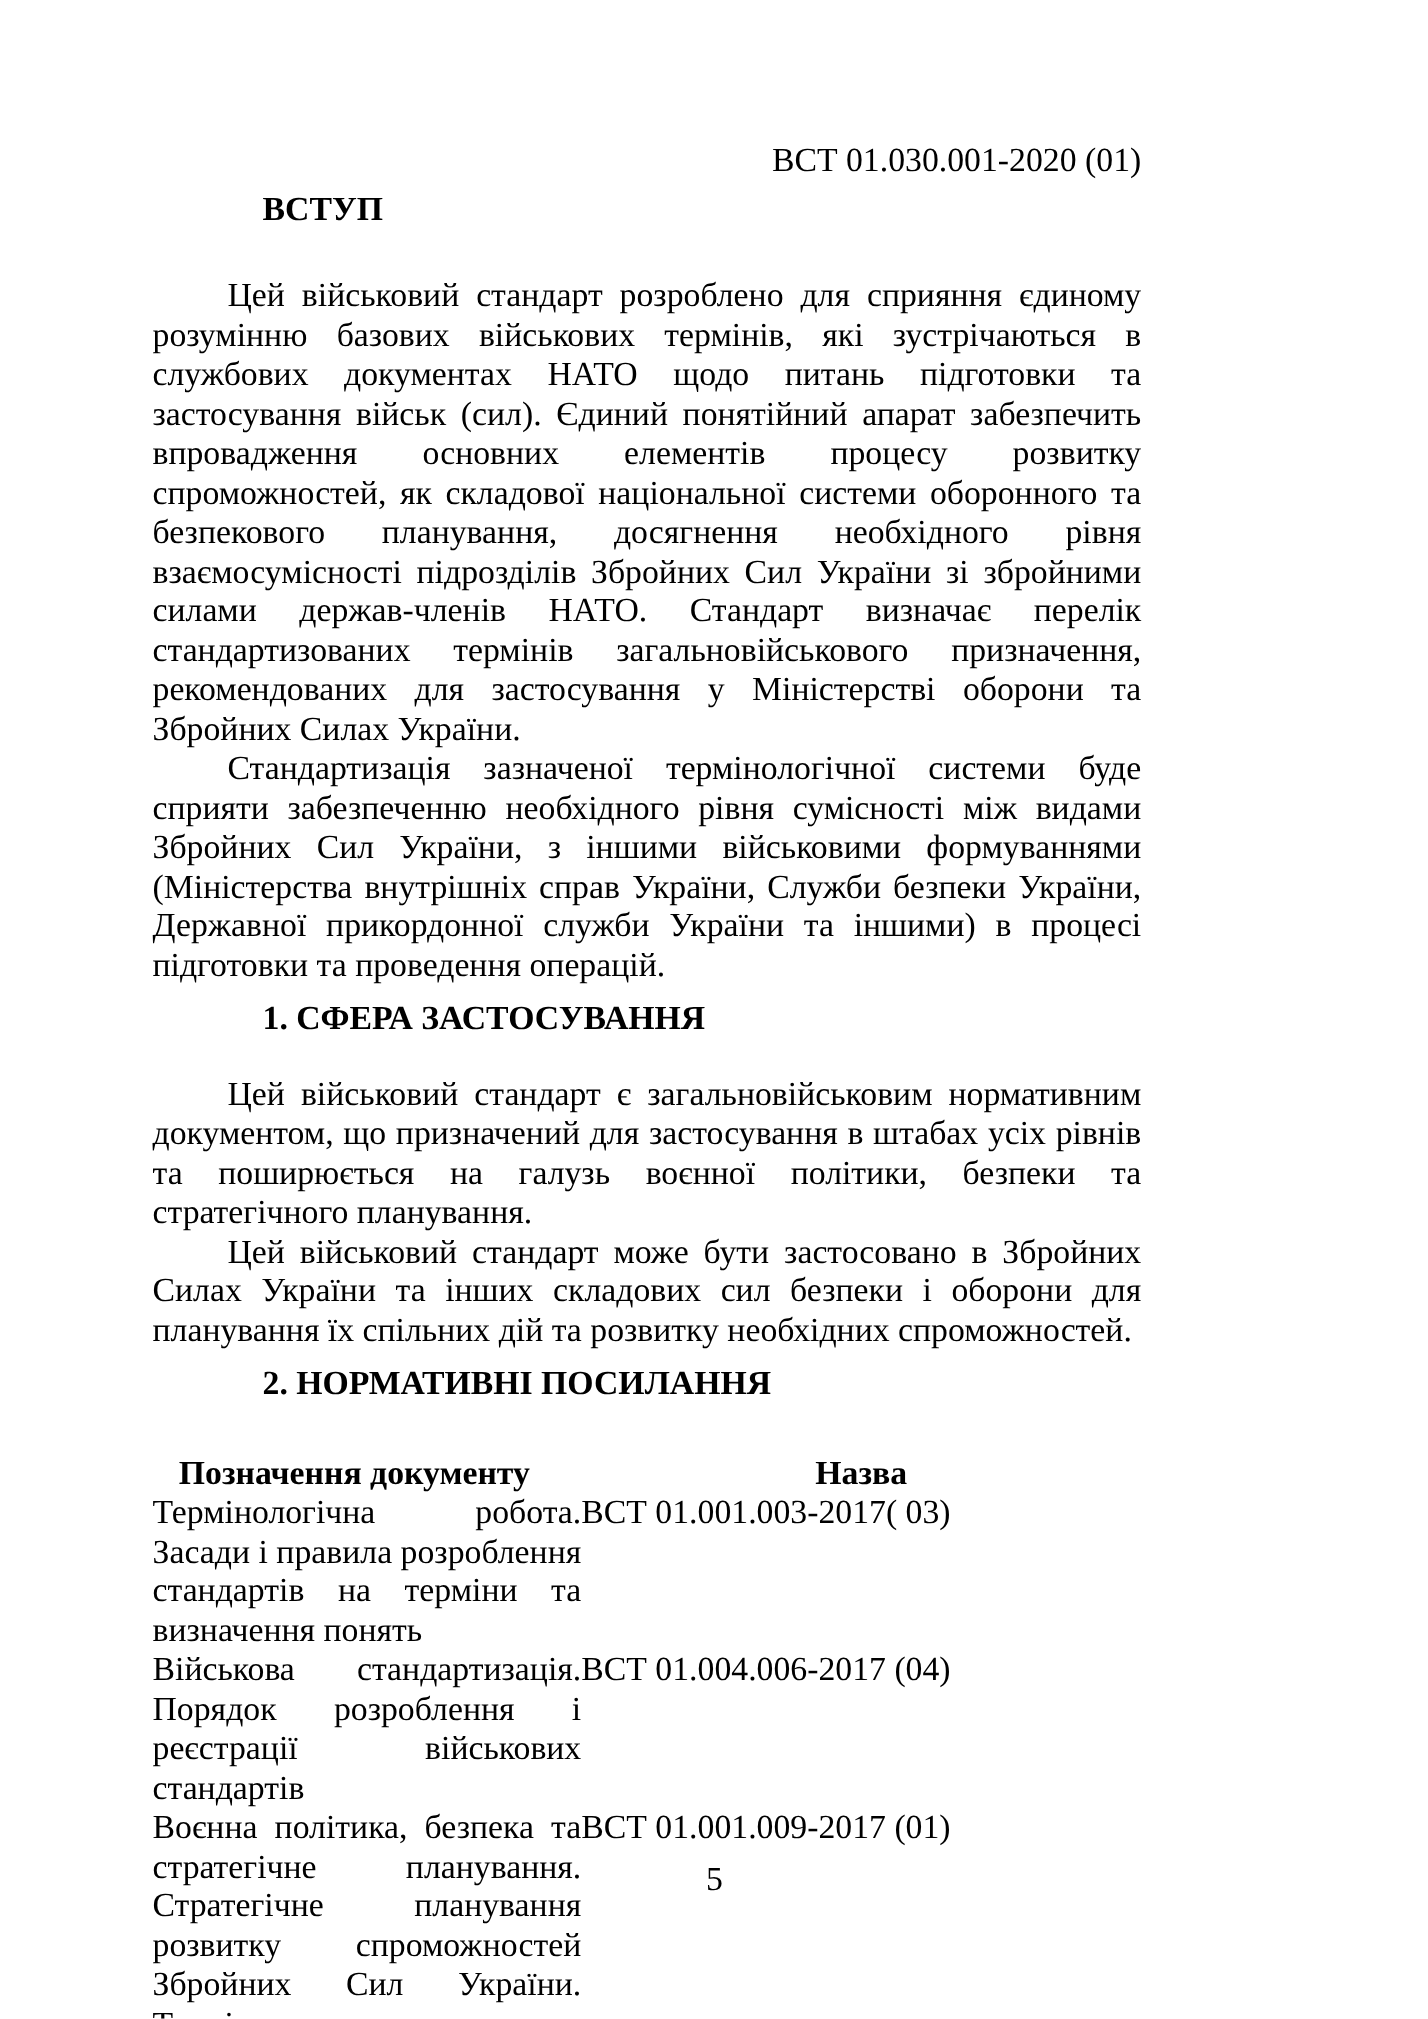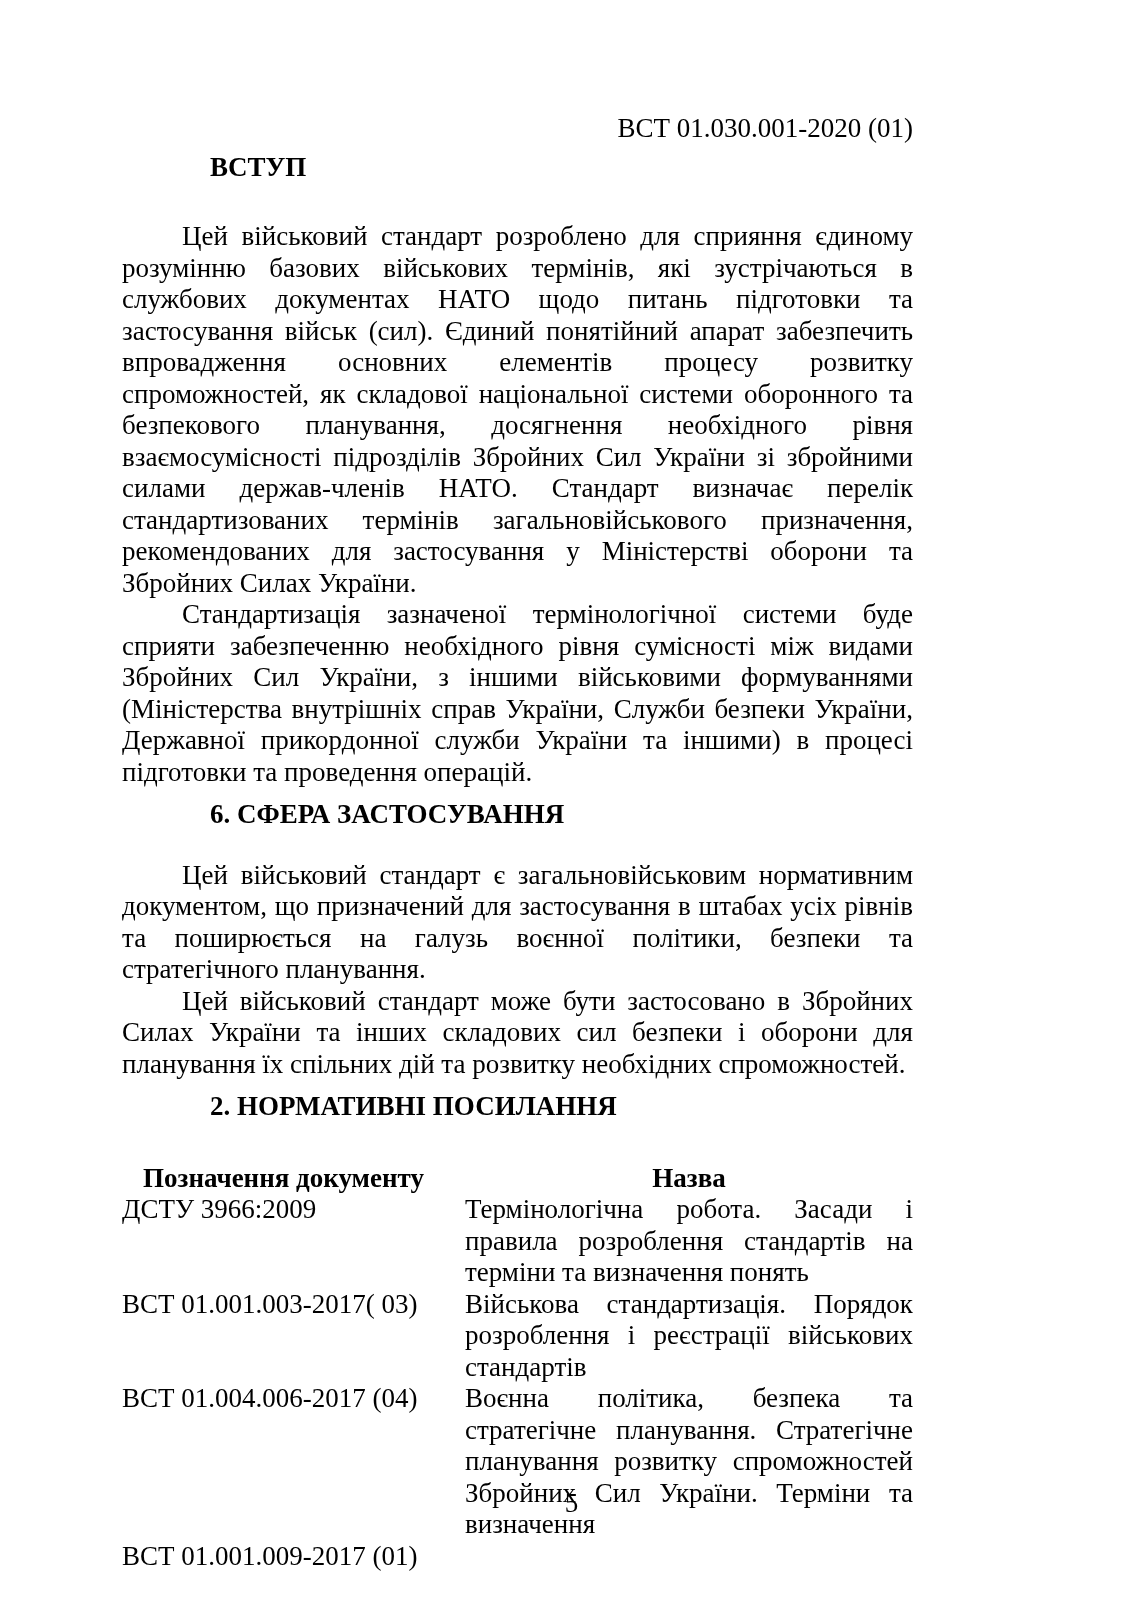--- a/index.html
+++ b/index.html
@@ -84,34 +84,33 @@
 <div class="page">
 
   <div class="doc-code">ВСТ 01.030.001-2020 (01)</div>
 
   <div class="heading intro-heading">ВСТУП</div>
 
   <p class="body-par after-heading">Цей військовий стандарт розроблено для сприяння єдиному розумінню базових військових термінів, які зустрічаються в службових документах НАТО щодо питань підготовки та застосування військ (сил). Єдиний понятійний апарат забезпечить впровадження основних елементів процесу розвитку спроможностей, як складової національної системи оборонного та безпекового планування, досягнення необхідного рівня взаємосумісності підрозділів Збройних Сил України зі збройними силами держав-членів НАТО. Стандарт визначає перелік стандартизованих термінів загальновійськового призначення, рекомендованих для застосування у Міністерстві оборони та Збройних Силах України.</p>
 
   <p class="body-par">Стандартизація зазначеної термінологічної системи буде сприяти забезпеченню необхідного рівня сумісності між видами Збройних Сил України, з іншими військовими формуваннями (Міністерства внутрішніх справ України, Служби безпеки України, Державної прикордонної служби України та іншими) в процесі підготовки та проведення операцій.</p>
 
-  <div class="heading scope-heading">6. СФЕРА ЗАСТОСУВАННЯ</div>
+  <div class="heading scope-heading">1. СФЕРА ЗАСТОСУВАННЯ</div>
 
   <p class="body-par scope-first">Цей військовий стандарт є загальновійськовим нормативним документом, що призначений для застосування в штабах усіх рівнів та поширюється на галузь воєнної політики, безпеки та стратегічного планування.</p>
 
   <p class="body-par">Цей військовий стандарт може бути застосовано в Збройних Силах України та інших складових сил безпеки і оборони для планування їх спільних дій та розвитку необхідних спроможностей.</p>
 
   <div class="heading refs-heading">2. НОРМАТИВНІ ПОСИЛАННЯ</div>
 
   <div class="refs-table">
 
     <div class="cell col-code th">Позначення документу</div>
     <div class="cell col-title th">Назва</div>
 
-    <div class="cell col-code">ДСТУ 3966:2009</div>
     <div class="cell col-title">Термінологічна робота. Засади і правила розроблення стандартів на терміни та визначення понять</div>
 
     <div class="cell col-code">ВСТ 01.001.003-2017( 03)</div>
     <div class="cell col-title">Військова стандартизація. Порядок розроблення і реєстрації військових стандартів</div>
 
     <div class="cell col-code">ВСТ 01.004.006-2017 (04)</div>
     <div class="cell col-title">Воєнна політика, безпека та стратегічне планування. Стратегічне планування розвитку спроможностей Збройних Сил України. Терміни та визначення</div>
 
     <div class="cell col-code">ВСТ 01.001.009-2017 (01)</div>
 

